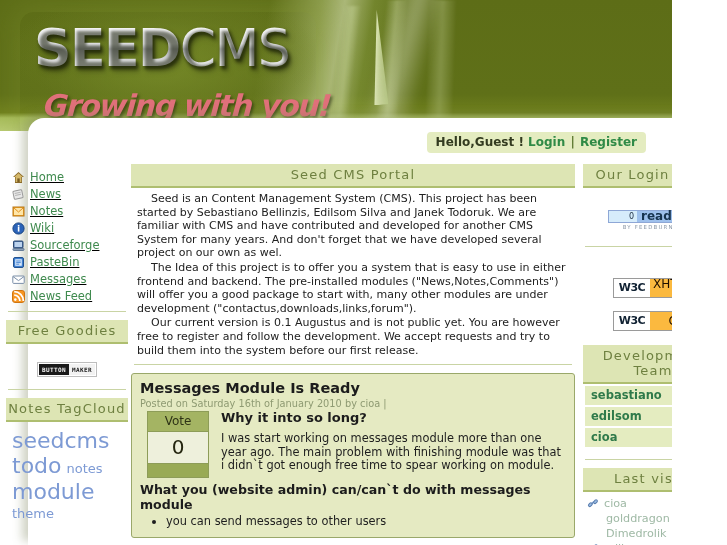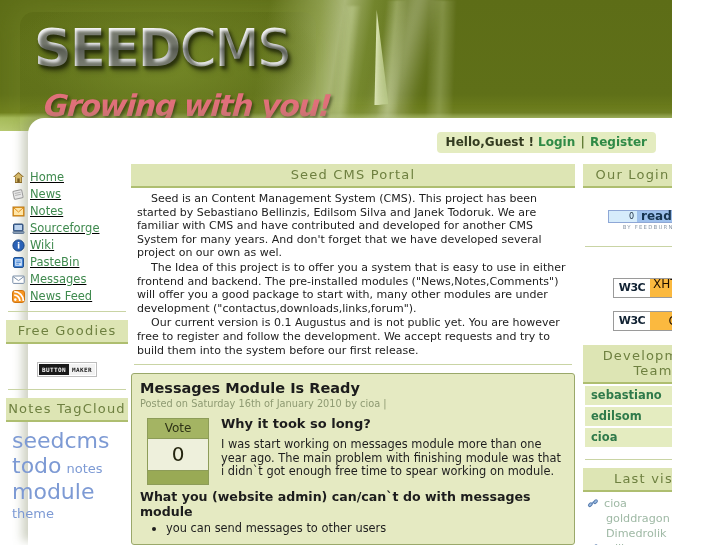--- a/index.html
+++ b/index.html
@@ -95,21 +95,21 @@
     position: absolute;
     left: 28px; top: 118px;
     width: 699px; height: 427px;
     background: #ffffff;
     border-top-left-radius: 16px;
     box-shadow: -6px -4px 10px rgba(120,130,90,.35);
   }
 
   
   #loginBar {
-    position: absolute; right: 16px; top: 132px;
+    position: absolute; right: 26px; top: 132px;
     background: #e4ecc0;
     border-radius: 4px;
     padding: 3px 9px 4px 9px;
     font-size: 12px;
     font-weight: bold;
     color: #333b20;
     white-space: nowrap;
     line-height: 14px;
   }
   #loginBar .lnk { color: #2f8a46; cursor: pointer; }
@@ -212,21 +212,20 @@
   #artTitle {
     font-size: 14.5px;
     font-weight: bold;
     color: #1c1c1c;
     line-height: 17px;
   }
   #artMeta {
     font-size: 9.8px;
     color: #8e9a72;
     margin-top: 1px;
-    margin-bottom: 7px;
   }
   #voteBox {
     float: left;
     width: 62px;
     margin: 2px 12px 4px 7px;
     border: 1px solid #8d9c58;
     background: #99aa55;
     text-align: center;
   }
   #voteBox .vlabel {
@@ -400,36 +399,36 @@
                 <rect x="1" y="2" width="11" height="9" fill="#f5a623" stroke="#b5761a"></rect>
                 <rect x="2" y="3" width="9" height="7" fill="#ffe6a8"></rect>
                 <path d="M2 3 L6.5 7 L11 3" stroke="#e09020" fill="none"></path>
               </svg>
             </span>
           <span class="lbl">Notes</span>
         </li>
         <li>
           <span class="ico">
               <svg width="13" height="13" viewBox="0 0 13 13">
+                <circle cx="6.5" cy="6.5" r="5.6" fill="#2b63b8" stroke="#17427f"></circle>
+                <rect x="5.8" y="5" width="1.6" height="4.6" fill="#fff"></rect>
+                <rect x="5.8" y="3" width="1.6" height="1.6" fill="#fff"></rect>
+              </svg>
+            </span>
+          <span class="lbl">Wiki</span>
+        </li>
+        <li>
+          <span class="ico">
+              <svg width="13" height="13" viewBox="0 0 13 13">
                 <rect x="1.5" y="2" width="9.5" height="7" rx="1" fill="#4a6fa5" stroke="#2d4a73"></rect>
                 <rect x="2.5" y="3" width="7.5" height="5" fill="#bcd3ee"></rect>
                 <rect x="1" y="9.4" width="11" height="2" rx="0.6" fill="#8fa4bd" stroke="#5c7490"></rect>
               </svg>
             </span>
           <span class="lbl">Sourceforge</span>
-        </li>
-        <li>
-          <span class="ico">
-              <svg width="13" height="13" viewBox="0 0 13 13">
-                <circle cx="6.5" cy="6.5" r="5.6" fill="#2b63b8" stroke="#17427f"></circle>
-                <rect x="5.8" y="5" width="1.6" height="4.6" fill="#fff"></rect>
-                <rect x="5.8" y="3" width="1.6" height="1.6" fill="#fff"></rect>
-              </svg>
-            </span>
-          <span class="lbl">Wiki</span>
         </li>
         <li>
           <span class="ico">
               <svg width="13" height="13" viewBox="0 0 13 13">
                 <rect x="1.5" y="1.5" width="10" height="10" rx="1.5" fill="#3f7fd0" stroke="#23528f"></rect>
                 <rect x="3.2" y="3.2" width="6.6" height="6.6" fill="#d9e9fb"></rect>
                 <path d="M4.2 5 h4.6 M4.2 6.6 h4.6 M4.2 8.2 h3" stroke="#3f7fd0" stroke-width="0.9"></path>
               </svg>
             </span>
           <span class="lbl">PasteBin</span>
@@ -486,21 +485,21 @@
     <hr id="centerRule">
 
     <div id="article">
       <div id="artTitle">Messages Module Is Ready</div>
       <div id="artMeta">Posted on Saturday 16th of January 2010 by cioa |</div>
       <div id="voteBox">
         <div class="vlabel">Vote</div>
         <div class="vnum">0</div>
         <div class="vfoot"></div>
       </div>
-      <div id="artH2">Why it took so long?</div>
+      <div id="artH2">Why it into so long?</div>
       <div id="artBody">I was start working on messages module more than one year ago. The main problem with finishing module was that i didn`t got enough free time to spear working on module.</div>
       <div id="artH3">What you (website admin) can/can`t do with messages module</div>
       <ul id="artList">
         <li>you can send messages to other users</li>
 
       </ul>
     </div>
   </div>
 
   <div class="col" id="colRight">

